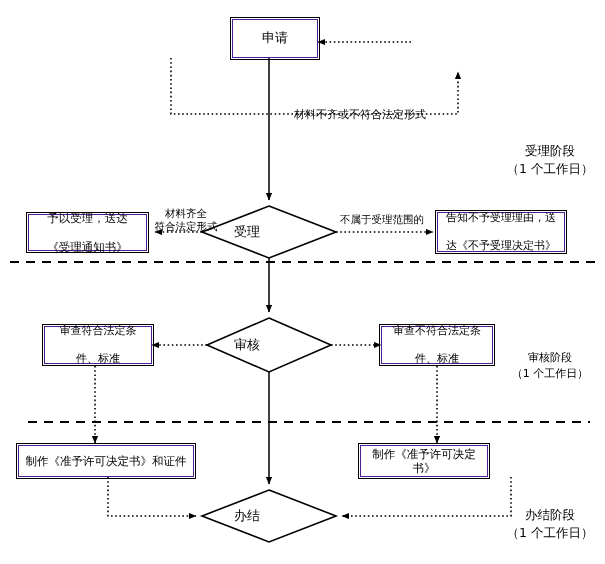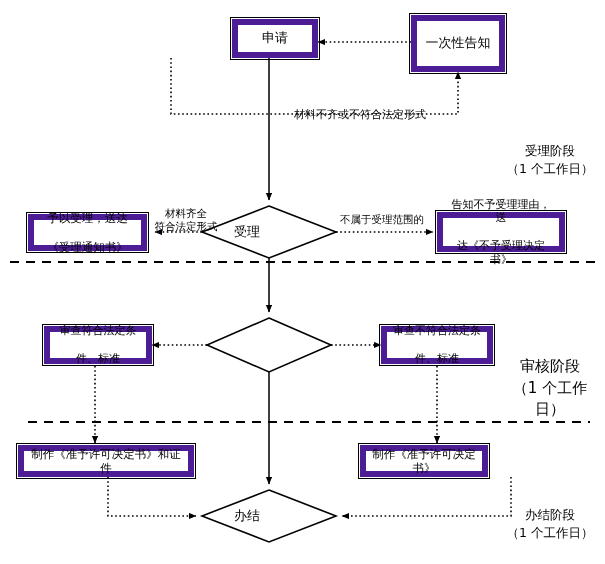--- a/index.html
+++ b/index.html
@@ -20,21 +20,21 @@
     width:605px;
     height:564px;
   }
   .node-layer{position:absolute;left:0;top:0;width:605px;height:564px;}
 
   
   .pbox{
     position:absolute;
     box-sizing:border-box;
     background:#ffffff;
-    border:6px solid #4c1d95;
+    border:1px solid #4c1d95;
     outline:1px solid #000000;
     outline-offset:1px;
     display:flex;
     align-items:center;
     justify-content:center;
     text-align:center;
     color:#000000;
     line-height:1.25;
     letter-spacing:0px;
   }
@@ -116,23 +116,20 @@
 
     <path d="M511,477 L511,516 L342,516" fill="none" stroke="#000" stroke-width="1.6" stroke-dasharray="1.6,2.6" marker-end="url(#arrD)"></path>
   </svg>
 
   <div class="node-layer">
 
     <div class="pbox" style="left:232px;top:19px;width:86px;height:39px;font-size:13px;">
       <span>申请</span>
     </div>
 
-    <div class="pbox" style="left:411px;top:15px;width:94px;height:57px;font-size:13px;">
-      <span>一次性告知</span>
-    </div>
 
     <div class="elabel" style="left:280px;top:94px;width:160px;font-size:11px;">
       <span>材料不齐或不符合法定形式</span>
     </div>
 
     <div class="pbox" style="left:28px;top:214px;width:119px;height:37px;font-size:11.5px;">
       <span><span>予以受理，送达</span><br><span>《受理通知书》</span></span>
     </div>
 
     <div class="dia-label" style="left:234px;top:220px;width:70px;height:24px;font-size:13px;">
@@ -152,26 +149,29 @@
     </div>
 
     <div class="stage" style="left:498px;top:124px;width:104px;font-size:12.5px;text-align:center;">
       <span>受理阶段</span><br><span>（1 个工作日）</span>
     </div>
 
     <div class="pbox" style="left:44px;top:326px;width:108px;height:38px;font-size:11px;">
       <span><span>审查符合法定条</span><br><span>件、标准</span></span>
     </div>
 
+    <div class="dia-label" style="left:234px;top:333px;width:70px;height:24px;font-size:13px;">
+      <span>审核</span>
+    </div>
 
     <div class="pbox" style="left:381px;top:326px;width:112px;height:38px;font-size:11px;">
       <span><span>审查不符合法定条</span><br><span>件、标准</span></span>
     </div>
 
-    <div class="stage" style="left:498px;top:334px;width:104px;font-size:15px;">
+    <div class="stage" style="left:498px;top:334px;width:104px;font-size:11px;">
       <span>审核阶段</span><br><span>（1 个工作日）</span>
     </div>
 
     <div class="pbox" style="left:18px;top:445px;width:176px;height:32px;font-size:11.5px;">
       <span>制作《准予许可决定书》和证件</span>
     </div>
 
     <div class="pbox" style="left:360px;top:445px;width:128px;height:32px;font-size:11.5px;">
       <span>制作《准予许可决定书》</span>
     </div>

